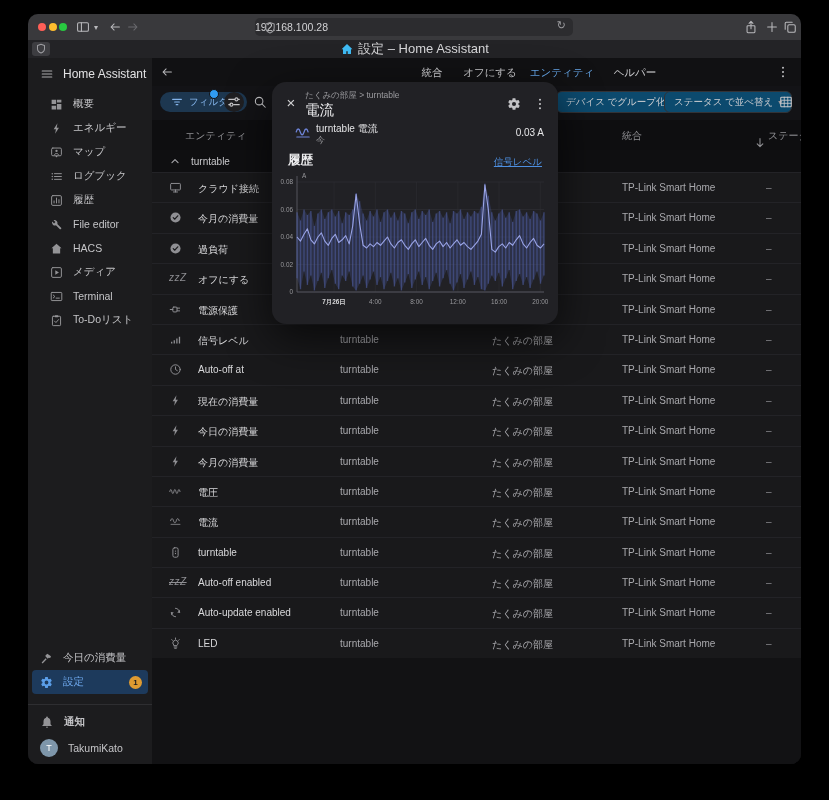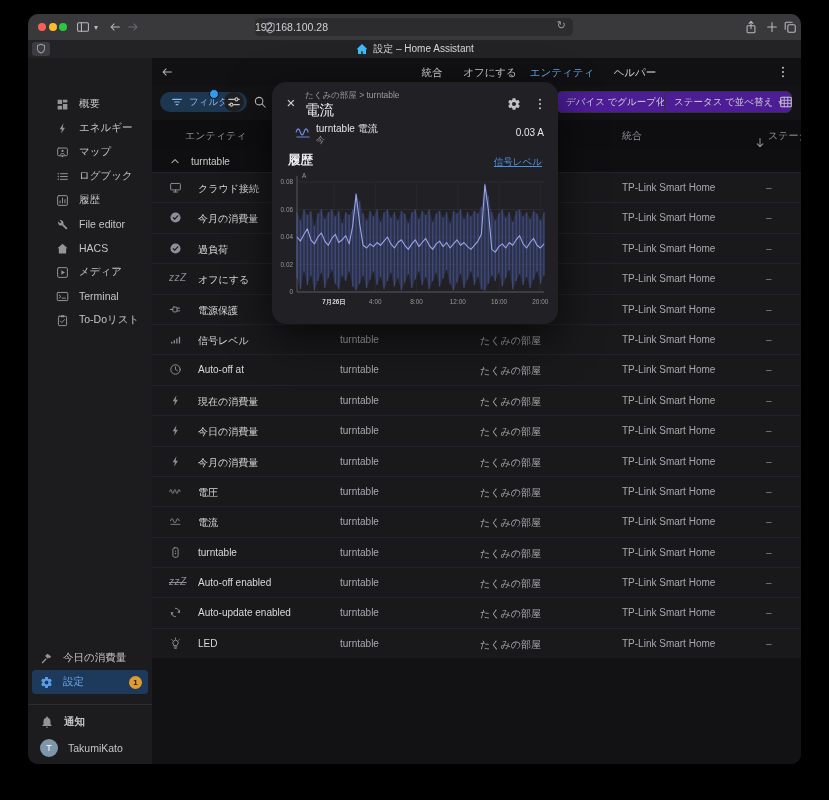--- a/index.html
+++ b/index.html
@@ -9,55 +9,55 @@
   
   .window{position:absolute;left:28px;top:14px;width:773px;height:750px;border-radius:10px;overflow:hidden;background:#121214;}
   .titlebar{position:absolute;left:0;top:0;width:100%;height:26px;background:#39393c;}
   .tl{position:absolute;top:9px;width:8px;height:8px;border-radius:50%;}
   .tbtn{position:absolute;top:4px;height:18px;display:flex;align-items:center;justify-content:center;color:#b9b9bc;}
   .urlbar{position:absolute;left:227px;top:4px;width:318px;height:18px;border-radius:5px;background:#2c2c2f;display:flex;align-items:center;color:#d2d2d4;font-size:10.5px;}
   .urlbar .shield{position:absolute;left:8px;top:3px;color:#9a9a9e;}
   .urlbar .reload{position:absolute;right:7px;top:1px;color:#9a9a9e;font-size:11px;}
   .tabbar{position:absolute;left:0;top:26px;width:100%;height:18px;background:#232326;display:flex;align-items:center;justify-content:center;}
   .pinnedtab{position:absolute;left:4px;top:2px;width:18px;height:14px;border-radius:3px;background:#3d3d41;display:flex;align-items:center;justify-content:center;color:#9c9ca0;}
-  .tabtitle{display:flex;align-items:center;gap:4px;color:#d6d6d8;font-size:10px;}
+  .tabtitle{display:flex;align-items:center;gap:4px;color:#d6d6d8;font-size:13px;}
   
   .app{position:absolute;left:0;top:44px;width:773px;height:706px;background:#121214;}
   .sidebar{position:absolute;left:0;top:0;width:124px;height:706px;background:#1c1c1e;}
   .sbheader{position:absolute;left:0;top:0;width:100%;height:32px;display:flex;align-items:center;gap:9px;padding-left:12px;box-sizing:border-box;color:#e2e2e4;font-size:12px;}
-  #sb-items{position:absolute;left:16px;top:34px;width:100%;text-align:center;}
+  #sb-items{position:absolute;left:10px;top:34px;width:100%;text-align:center;}
   .sbitem{height:24px;display:flex;align-items:center;gap:10px;padding:0 6px 0 12px;color:#c4c4c7;font-size:10.5px;white-space:nowrap;}
   .sbitem .icon{color:#949497;}
   .sbitem.sel{background:#1d3a5c;border-radius:4px;margin:0 4px;padding-left:8px;color:#6fa9ee;height:24px;}
   .sbitem.sel .icon{color:#5b9ee8;}
   .sbbadge{margin-left:auto;width:13px;height:13px;border-radius:50%;background:#df9b31;color:#1c1c1e;font-size:8px;font-weight:bold;display:flex;align-items:center;justify-content:center;}
   .sbdivider{position:absolute;left:0;width:100%;height:1px;background:#2e2e31;}
   
   .main{position:absolute;left:124px;top:0;width:649px;height:706px;background:#121214;overflow:hidden;}
   .navbar{position:absolute;left:0;top:0;width:100%;height:28px;background:#111113;}
   .tab{position:absolute;top:8px;transform:translateX(-50%);font-size:10.5px;color:#cfcfd2;white-space:nowrap;}
   .tab.active{color:#67a9ec;}
   .toolbar{position:absolute;left:0;top:28px;width:100%;height:34px;background:#131316;}
   .pill{position:absolute;display:flex;align-items:center;gap:5px;font-size:9.5px;border-radius:12px;box-sizing:border-box;}
   .filterpill{left:8px;top:6px;height:20px;padding:0 10px;background:#1d3750;color:#84b4ea;}
   .filterdot{position:absolute;left:57px;top:3px;width:8px;height:8px;border-radius:50%;background:#2f9bf2;border:1.5px solid #131316;}
   .roundbtn{position:absolute;top:6px;width:20px;height:20px;border-radius:50%;display:flex;align-items:center;justify-content:center;color:#c6c6c9;background:#1f1f22;}
-  .droppill{top:5px;height:22px;padding:0 9px;background:#4c1d95;border:1px solid #333337;border-radius:6px;color:#cfcfd2;}
+  .droppill{top:5px;height:22px;padding:0 9px;background:#0c4a6e;border:1px solid #333337;border-radius:6px;color:#cfcfd2;}
   .droppill .chev{color:#97979b;font-size:8px;}
   .thead{position:absolute;left:0;top:62px;width:100%;height:30px;background:#0e0e10;color:#919195;font-size:10px;}
   .thead span{position:absolute;top:9px;white-space:nowrap;}
   .grouprow{position:absolute;left:0;top:92px;width:100%;height:22px;background:#0f0f11;display:flex;align-items:center;gap:9px;padding-left:16px;box-sizing:border-box;color:#cascade;}
   .grouprow .glabel{color:#c9c9cc;font-size:10px;}
   #rows{position:absolute;left:0;top:114px;width:100%;}
   .row{height:30.4px;box-sizing:border-box;border-top:1px solid #232327;background:#19191b;position:relative;}
   .row .c{position:absolute;top:9px;font-size:10px;color:#a9a9ad;white-space:nowrap;}
   .row .c-icon{left:17px;top:8px;color:#8f8f93;}
   .row .c-name{left:46px;color:#d8d8da;}
   .row .c-dev{left:188px;}
-  .row .c-area{left:328px;}
+  .row .c-area{left:340px;}
   .row .c-int{left:470px;}
   .row .c-status{left:614px;color:#88888c;}
   
   .modal{position:absolute;left:272px;top:82px;width:286px;height:242px;background:#212125;border-radius:14px;box-shadow:0 14px 44px rgba(0,0,0,.65);z-index:10;}
   .mclose{position:absolute;left:8px;top:9px;width:22px;height:22px;display:flex;align-items:center;justify-content:center;color:#d2d2d4;font-size:15px;}
   .mcrumb{position:absolute;left:33px;top:8px;font-size:8.5px;color:#9b9b9f;}
   .mtitle{position:absolute;left:33px;top:19px;font-size:14.5px;font-weight:500;color:#ececee;}
   .micon{position:absolute;top:12px;width:20px;height:20px;display:flex;align-items:center;justify-content:center;color:#c2c2c5;}
   .entrow-icon{position:absolute;left:22px;top:42px;color:#6e84d8;width:18px;height:18px;}
   .entname{position:absolute;left:44px;top:40px;font-size:10px;color:#e3e3e5;}
@@ -170,20 +170,30 @@
               </svg>
             </span>
           </span>
         <span>設定 – Home Assistant</span>
       </span>
     </div>
 
     <div class="app">
 
       <aside class="sidebar">
+        <div class="sbheader">
+          <span class="icon" style="color:#a9a9ac">
+              <span class="icon">
+                <svg width="14" height="14" viewBox="0 0 16 16" fill="none" stroke="currentColor" stroke-width="1.2" stroke-linecap="round" stroke-linejoin="round">
+                  <path d="M2.5 4.5h11M2.5 8h11M2.5 11.5h11"></path>
+                </svg>
+              </span>
+            </span>
+          <span>Home Assistant</span>
+        </div>
         <div id="sb-items">
             <div class="sbitem">
               <span class="icon">
                 <svg width="13" height="13" viewBox="0 0 16 16" fill="none" stroke="currentColor" stroke-width="1.2" stroke-linecap="round" stroke-linejoin="round">
                   <path fill="currentColor" stroke="none" d="M2 2h5.5v5.5H2zM8.5 2H14v3.5H8.5zM8.5 7.5H14V14H8.5zM2 9.5h5.5V14H2z"></path>
                 </svg>
               </span>
               <span>概要</span>
             </div>
             <div class="sbitem">

